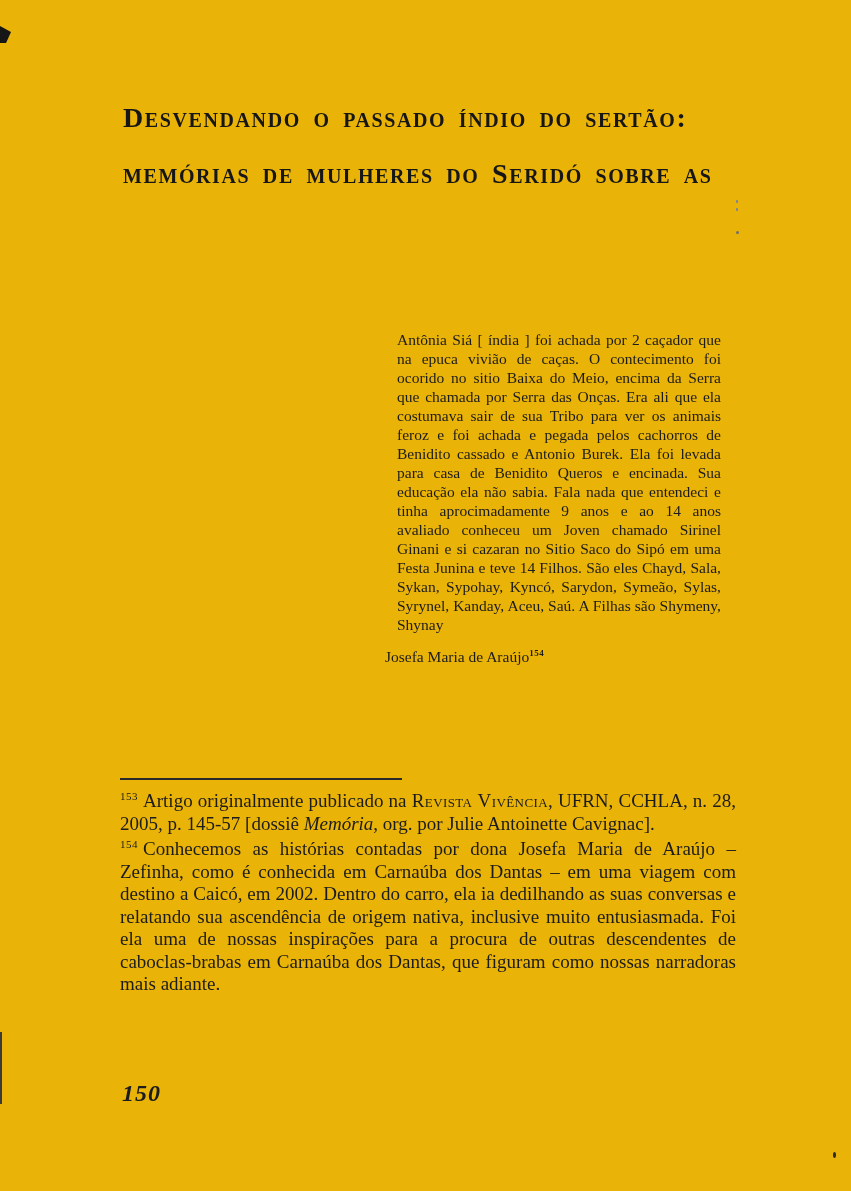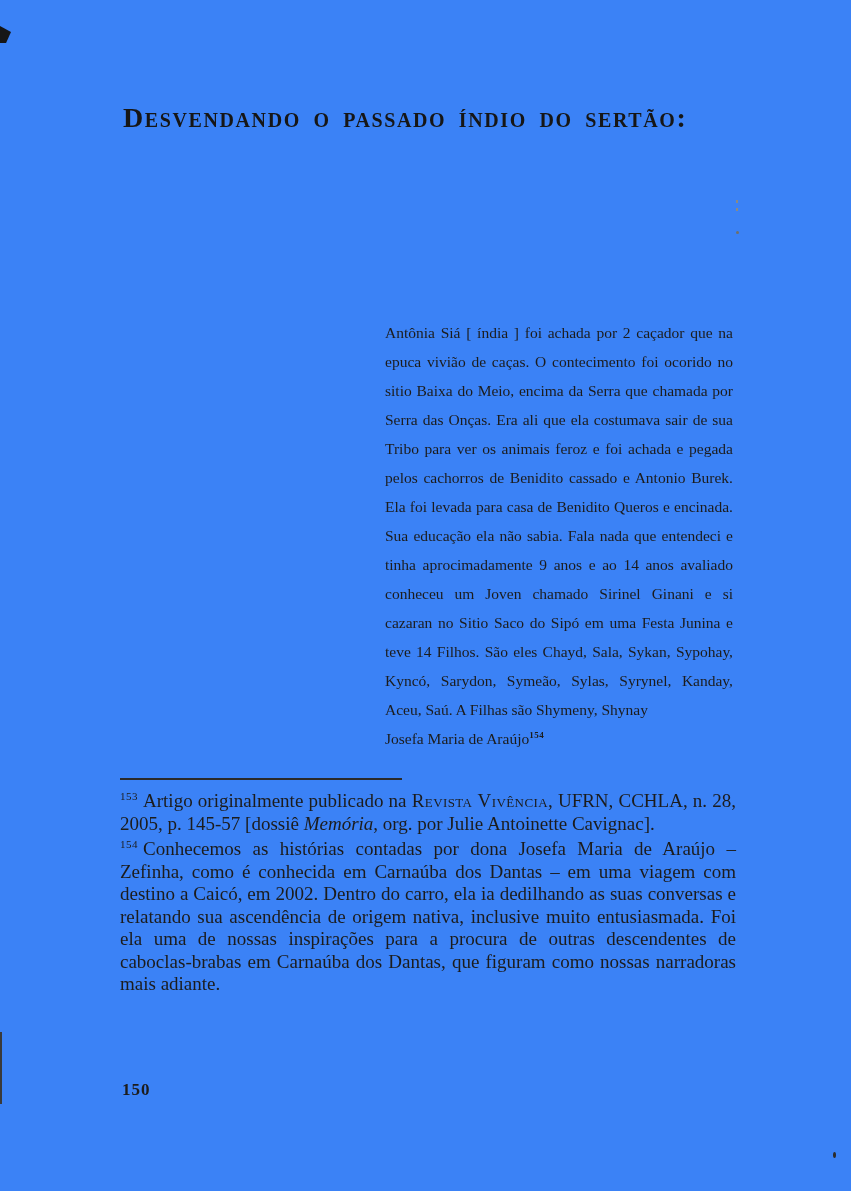--- a/index.html
+++ b/index.html
@@ -7,21 +7,21 @@
     padding: 0;
     background: #fcfbf8;
     width: 851px;
     height: 1191px;
     overflow: hidden;
   }
   .page {
     position: relative;
     width: 851px;
     height: 1191px;
-    background: #3b82f6;
+    background: #eab308;
     font-family: "Liberation Serif", "DejaVu Serif", serif;
     color: #1b1b1b;
   }
 
   
   .title-block {
     position: absolute;
     left: 123px;
     top: 90px;
     width: 640px;
@@ -47,23 +47,23 @@
 
   
   .epigraph {
     position: absolute;
     left: 385px;
     top: 318px;
     width: 348px;
     margin: 0;
   }
   .epigraph-body {
-    margin: 0;
+    margin: 12px;
     font-size: 15.5px;
-    line-height: 29px;
+    line-height: 19px;
     text-align: justify;
     color: #1c1c1c;
   }
   .epigraph-attribution {
     margin: 4px 0 0 0;
     font-size: 15.5px;
     line-height: 21px;
     text-align: left;
     color: #1c1c1c;
   }
@@ -98,22 +98,23 @@
   }
   .footnote em {
     font-style: italic;
   }
 
   
   .page-number {
     position: absolute;
     left: 122px;
     top: 1080px;
-    font-size: 17px;
+    font-size: 24px;
     font-weight: 700;
+    font-style: italic;
     letter-spacing: 1px;
     color: #1c1c1c;
   }
 
   
   .artifact { position: absolute; background: #161616; }
   .artifact-corner {
     left: 0; top: 26px; width: 11px; height: 17px;
     clip-path: polygon(0 0, 100% 35%, 55% 100%, 0 100%);
   }
@@ -139,20 +140,23 @@
 </style>
 </head>
 <body>
 
 <div class="page">
 
   <header class="title-block">
     <div class="title-line">
       <span>Desvendando o passado índio do sertão:</span>
     </div>
+    <div class="title-line">
+      <span>memórias de mulheres do Seridó sobre as</span>
+    </div>
   </header>
 
   <blockquote class="epigraph">
     <p class="epigraph-body">Antônia Siá [ índia ] foi achada por 2 caçador que na epuca vivião de caças. O contecimento foi ocorido no sitio Baixa do Meio, encima da Serra que chamada por Serra das Onças. Era ali que ela costumava sair de sua Tribo para ver os animais feroz e foi achada e pegada pelos cachorros de Benidito cassado e Antonio Burek. Ela foi levada para casa de Benidito Queros e encinada. Sua educação ela não sabia. Fala nada que entendeci e tinha aprocimadamente 9 anos e ao 14 anos avaliado conheceu um Joven chamado Sirinel Ginani e si cazaran no Sitio Saco do Sipó em uma Festa Junina e teve 14 Filhos. São eles Chayd, Sala, Sykan, Sypohay, Kyncó, Sarydon, Symeão, Sylas, Syrynel, Kanday, Aceu, Saú. A Filhas são Shymeny, Shynay</p>
     <p class="epigraph-attribution">
       <span>Josefa Maria de Araújo</span><sup class="fnref">154</sup>
     </p>
   </blockquote>
 
   <footer class="footnotes">

